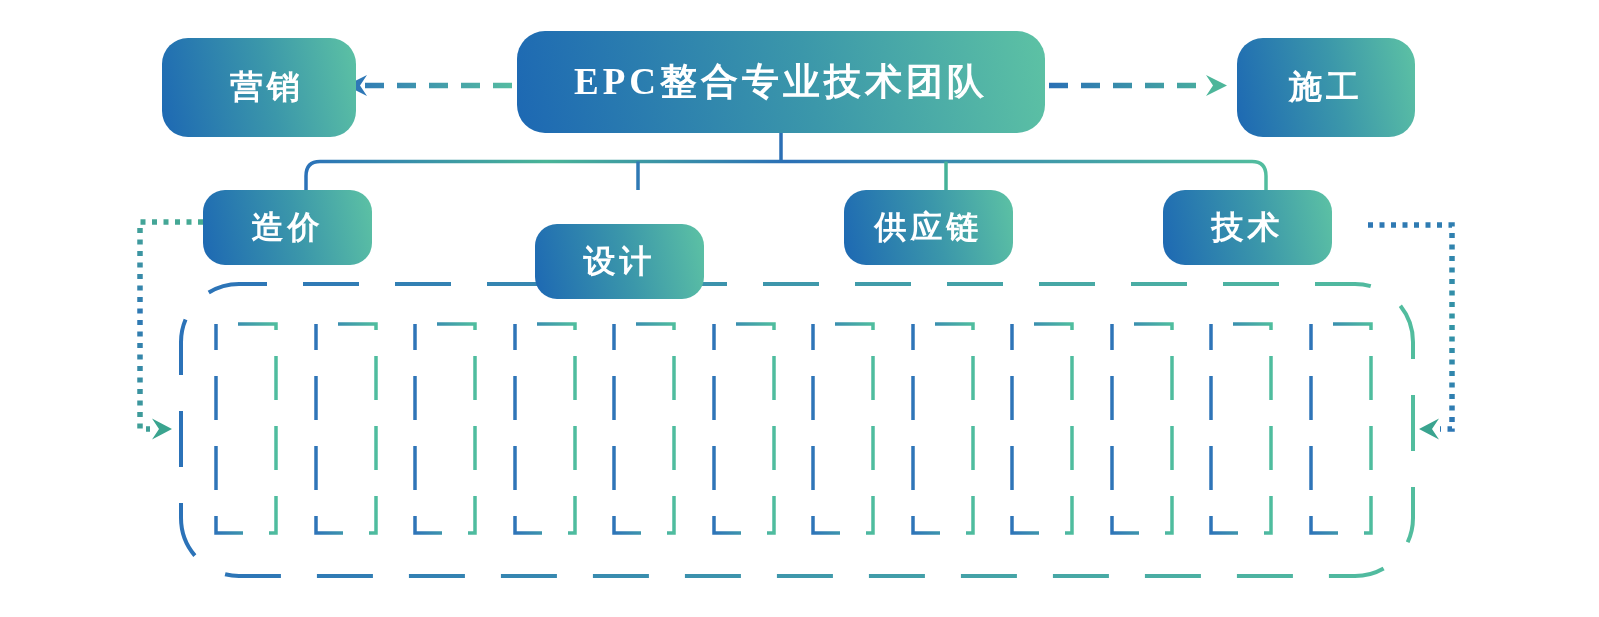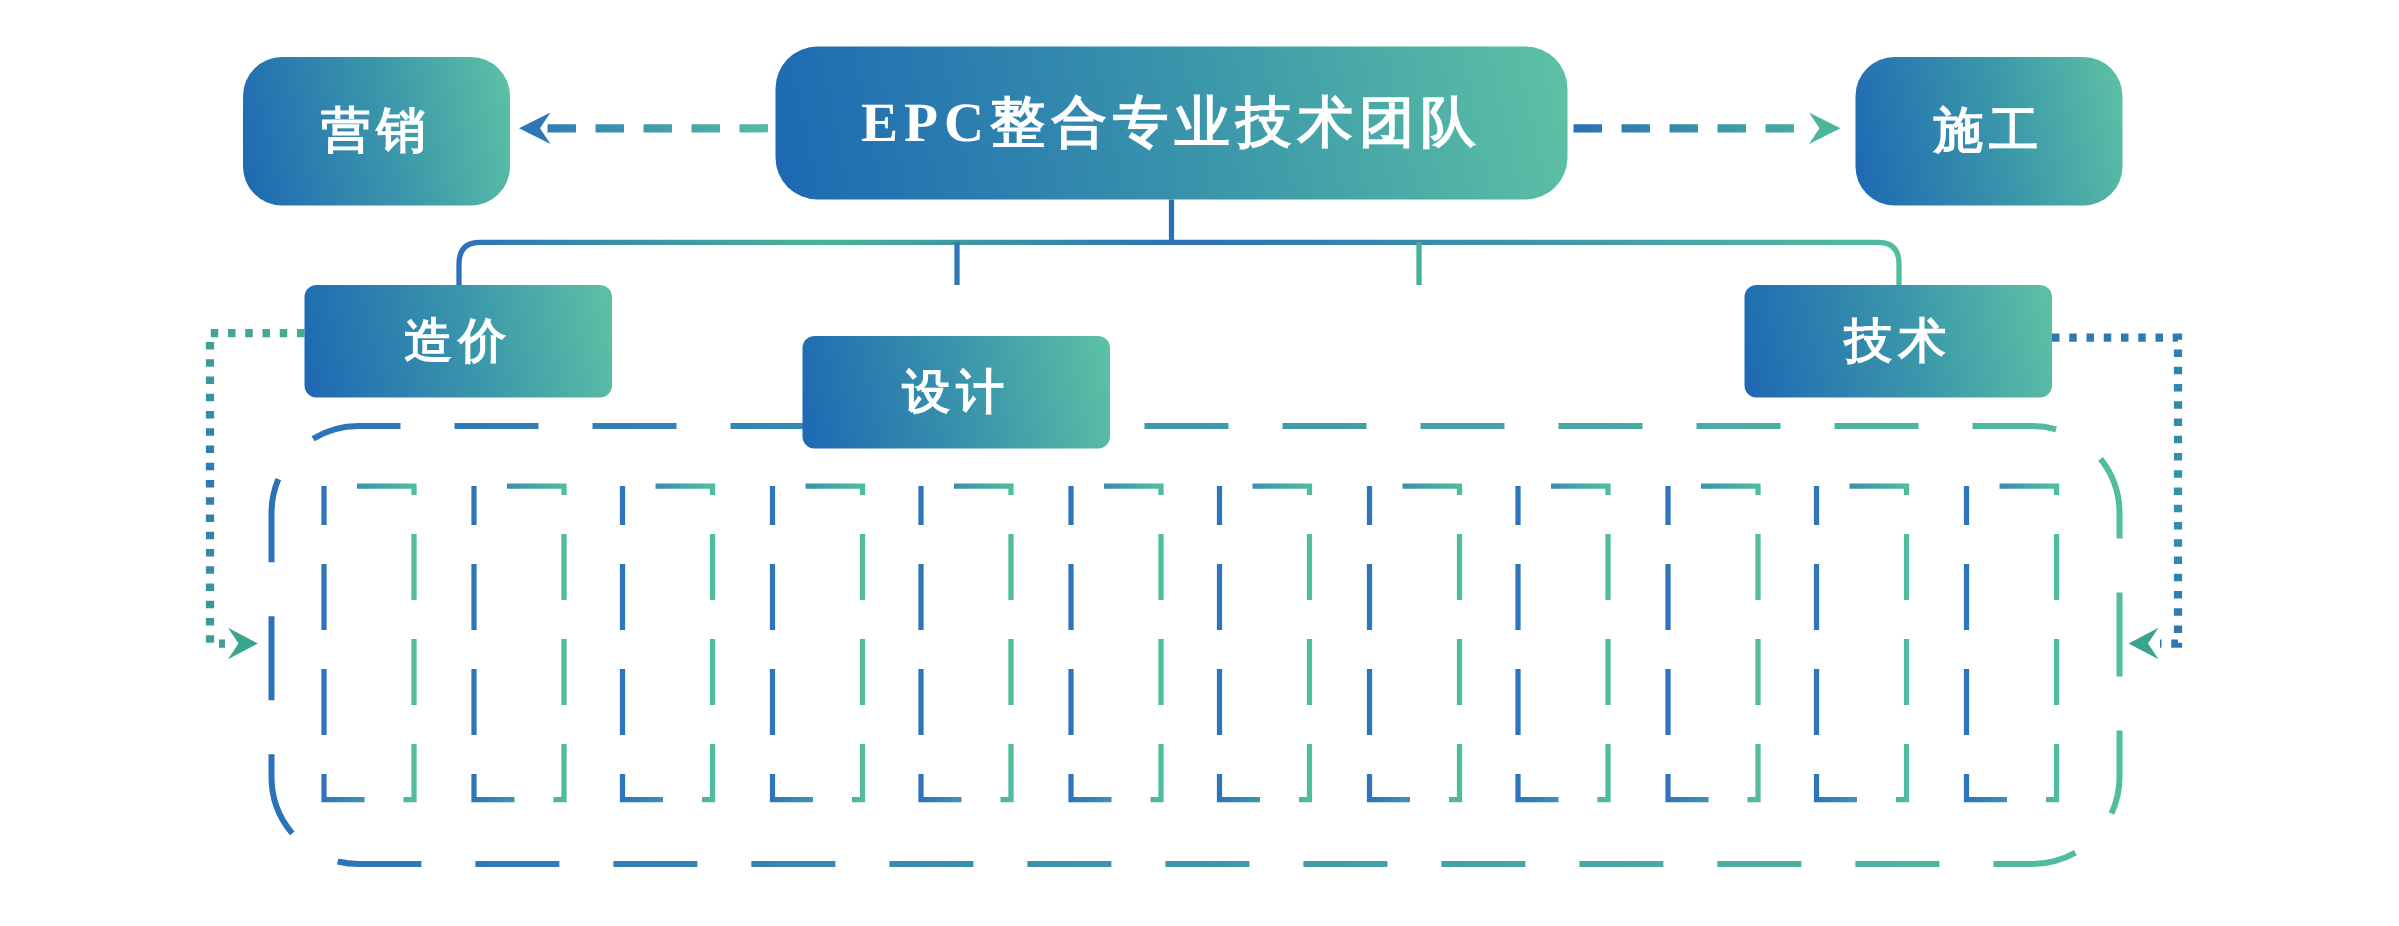--- a/index.html
+++ b/index.html
@@ -9,23 +9,23 @@
   }
   .lines{position:absolute;left:0;top:0;width:1599px;height:617px;}
   .node{
     position:absolute;display:flex;align-items:center;justify-content:center;
     color:#ffffff;font-weight:700;letter-spacing:4px;
     background:linear-gradient(78deg,#1d68b3 0%,#3b97aa 55%,#5dc2a4 100%);
     border-radius:26px;
   }
   .node-main{left:517px;top:31px;width:528px;height:102px;font-size:37px;border-radius:28px;}
   .node-side{top:38px;width:178px;height:99px;font-size:33px;}
-  #node-marketing{left:162px;}
+  #node-marketing{left:162px;padding-left:16px;}
   #node-construction{left:1237px;font-family:Liberation Mono, monospace;}
-  .branch{top:190px;width:205px;height:75px;font-size:32px;border-radius:8px;}
+  .branch{top:190px;width:169px;height:75px;font-size:32px;border-radius:22px;}
   #branch-0{left:203px;}
   #branch-1{left:535px;margin-top:34px;}
   #branch-2{left:844px;}
   #branch-3{left:1163px;}
   .pool-item{
     position:absolute;top:322px;width:64px;height:213px;
     display:flex;align-items:center;justify-content:center;
   }
   .pool-item svg{position:absolute;left:0;top:0;width:64px;height:213px;overflow:visible;}
   .item-label{
@@ -102,20 +102,23 @@
   <div class="node node-side" id="node-construction">
     <span>施工</span>
   </div>
 
   <div class="node branch" id="branch-0">
     <span>造价</span>
   </div>
   <div class="node branch" id="branch-1">
     <span>设计</span>
   </div>
+  <div class="node branch" id="branch-2">
+    <span>供应链</span>
+  </div>
   <div class="node branch" id="branch-3">
     <span>技术</span>
   </div>
 
   <div id="pool">
       <div class="pool-item" style="left: 214px;">
       <svg viewBox="0 0 64 213">
         <defs>
           <linearGradient id="gb0" x1="0" y1="0" x2="1" y2="0">
             <stop offset="0" stop-color="#2e74b8"></stop>

